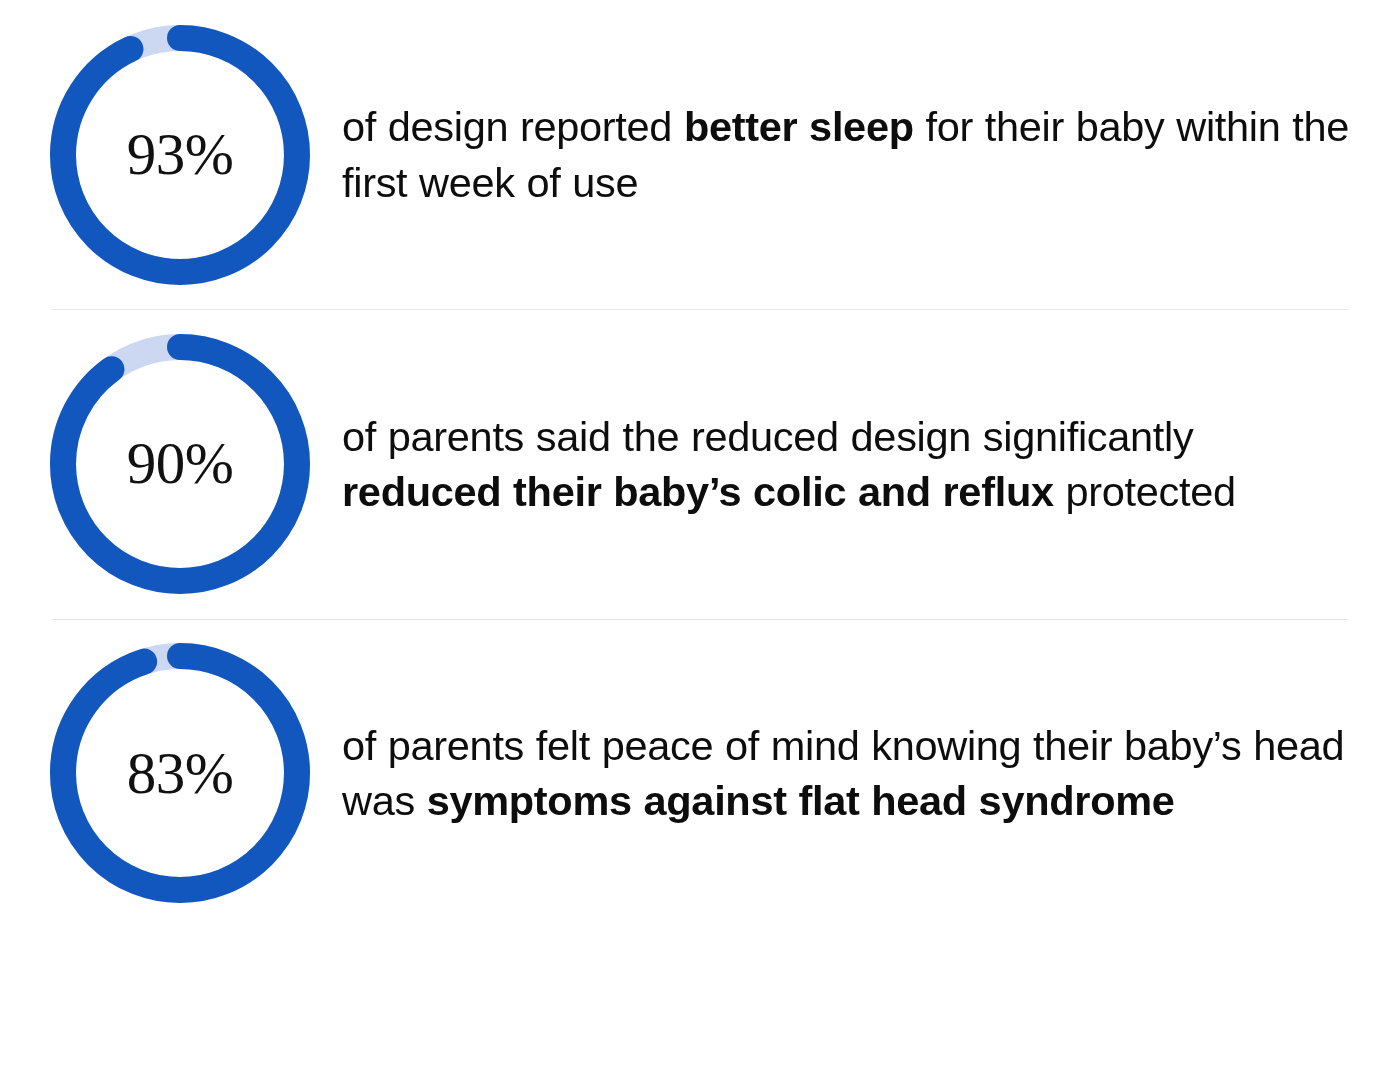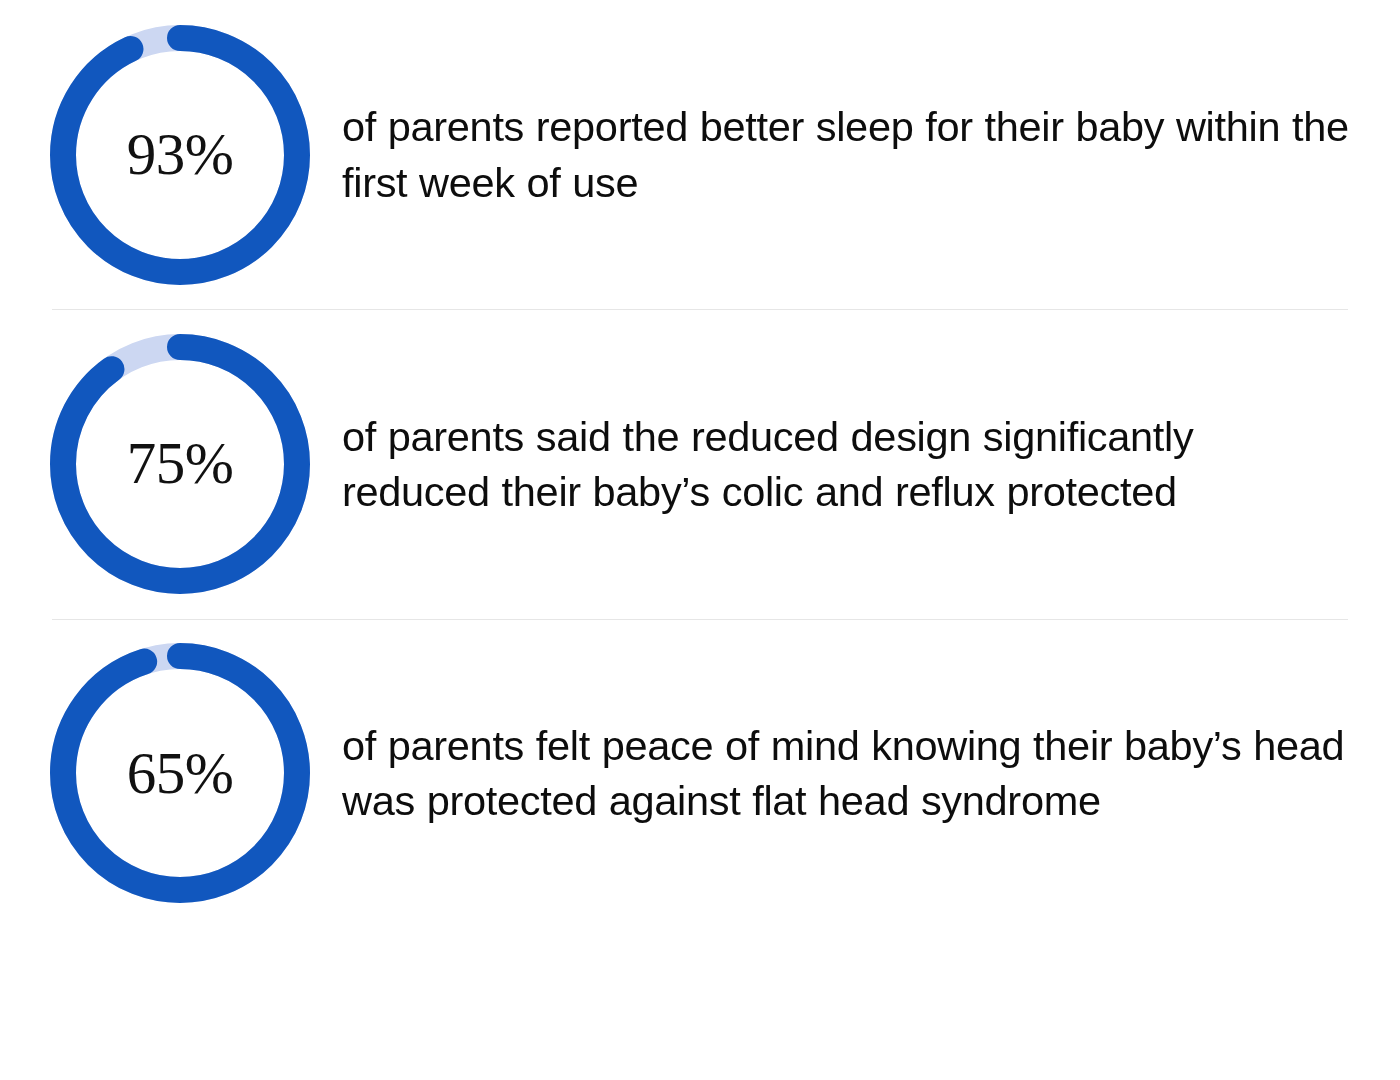--- a/index.html
+++ b/index.html
@@ -87,54 +87,54 @@
     padding-left: 28px;
     padding-right: 10px;
     font-size: 41.5px;
     line-height: 1.33;
     color: #0d0d0d;
     font-weight: 400;
     letter-spacing: -0.3px;
     word-spacing: 0.5px;
   }
   .stat-copy b {
-    font-weight: 400;
+    font-weight: 700;
   }
 </style>
 </head>
 <body>
 
 <div class="stats-list">
 
   <div class="stat-row">
     <div class="donut-wrap">
       <svg class="donut-svg" viewBox="0 0 268 268">
         <circle class="donut-track" cx="134" cy="134" r="117"></circle>
         <circle class="donut-value" cx="134" cy="134" r="117" stroke-dasharray="683.6733932742109 51.45928766580073" stroke-dashoffset="0"></circle>
       </svg>
       <span class="donut-label">93%</span>
     </div>
-    <div class="stat-copy"><span>of parents reported </span><b>better sleep</b><span> for their baby within the first week of use</span></div>
+    <div class="stat-copy"><span>of design reported </span><b>better sleep</b><span> for their baby within the first week of use</span></div>
   </div>
 
   <div class="stat-row">
     <div class="donut-wrap">
       <svg class="donut-svg" viewBox="0 0 268 268">
         <circle class="donut-track" cx="134" cy="134" r="117"></circle>
         <circle class="donut-value" cx="134" cy="134" r="117" stroke-dasharray="661.6194128460105 73.51326809400109" stroke-dashoffset="0"></circle>
       </svg>
-      <span class="donut-label">75%</span>
+      <span class="donut-label">90%</span>
     </div>
     <div class="stat-copy"><span>of parents said the reduced design significantly </span><b>reduced their baby’s colic and reflux</b><span> protected</span></div>
   </div>
 
   <div class="stat-row">
     <div class="donut-wrap">
       <svg class="donut-svg" viewBox="0 0 268 268">
         <circle class="donut-track" cx="134" cy="134" r="117"></circle>
         <circle class="donut-value" cx="134" cy="134" r="117" stroke-dasharray="698.376046893011 36.7566340470006" stroke-dashoffset="0"></circle>
       </svg>
-      <span class="donut-label">65%</span>
+      <span class="donut-label">83%</span>
     </div>
-    <div class="stat-copy"><span>of parents felt peace of mind knowing their baby’s head was </span><b>protected against flat head syndrome</b></div>
+    <div class="stat-copy"><span>of parents felt peace of mind knowing their baby’s head was </span><b>symptoms against flat head syndrome</b></div>
   </div>
 
 </div>
 
 </body></html>

